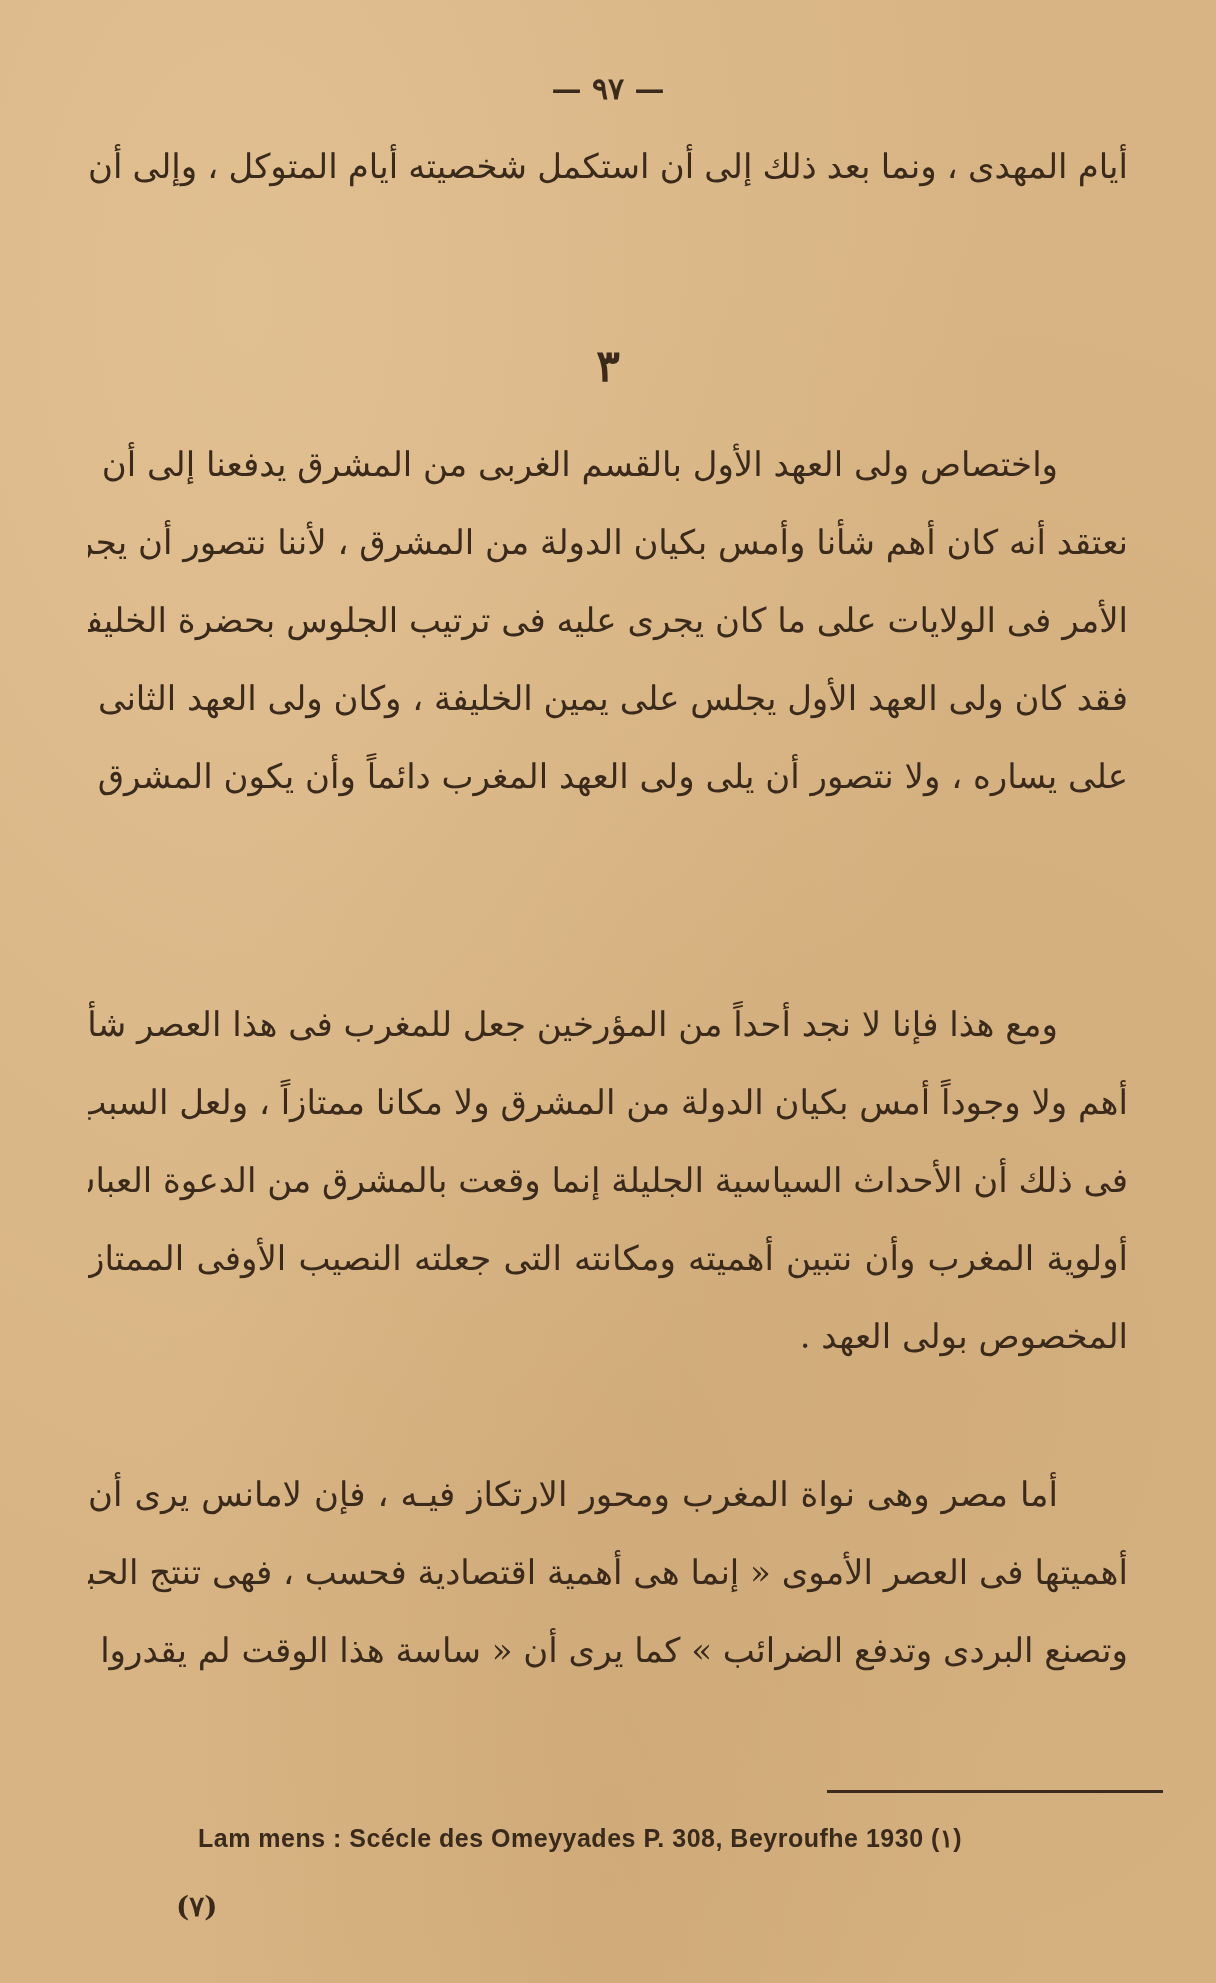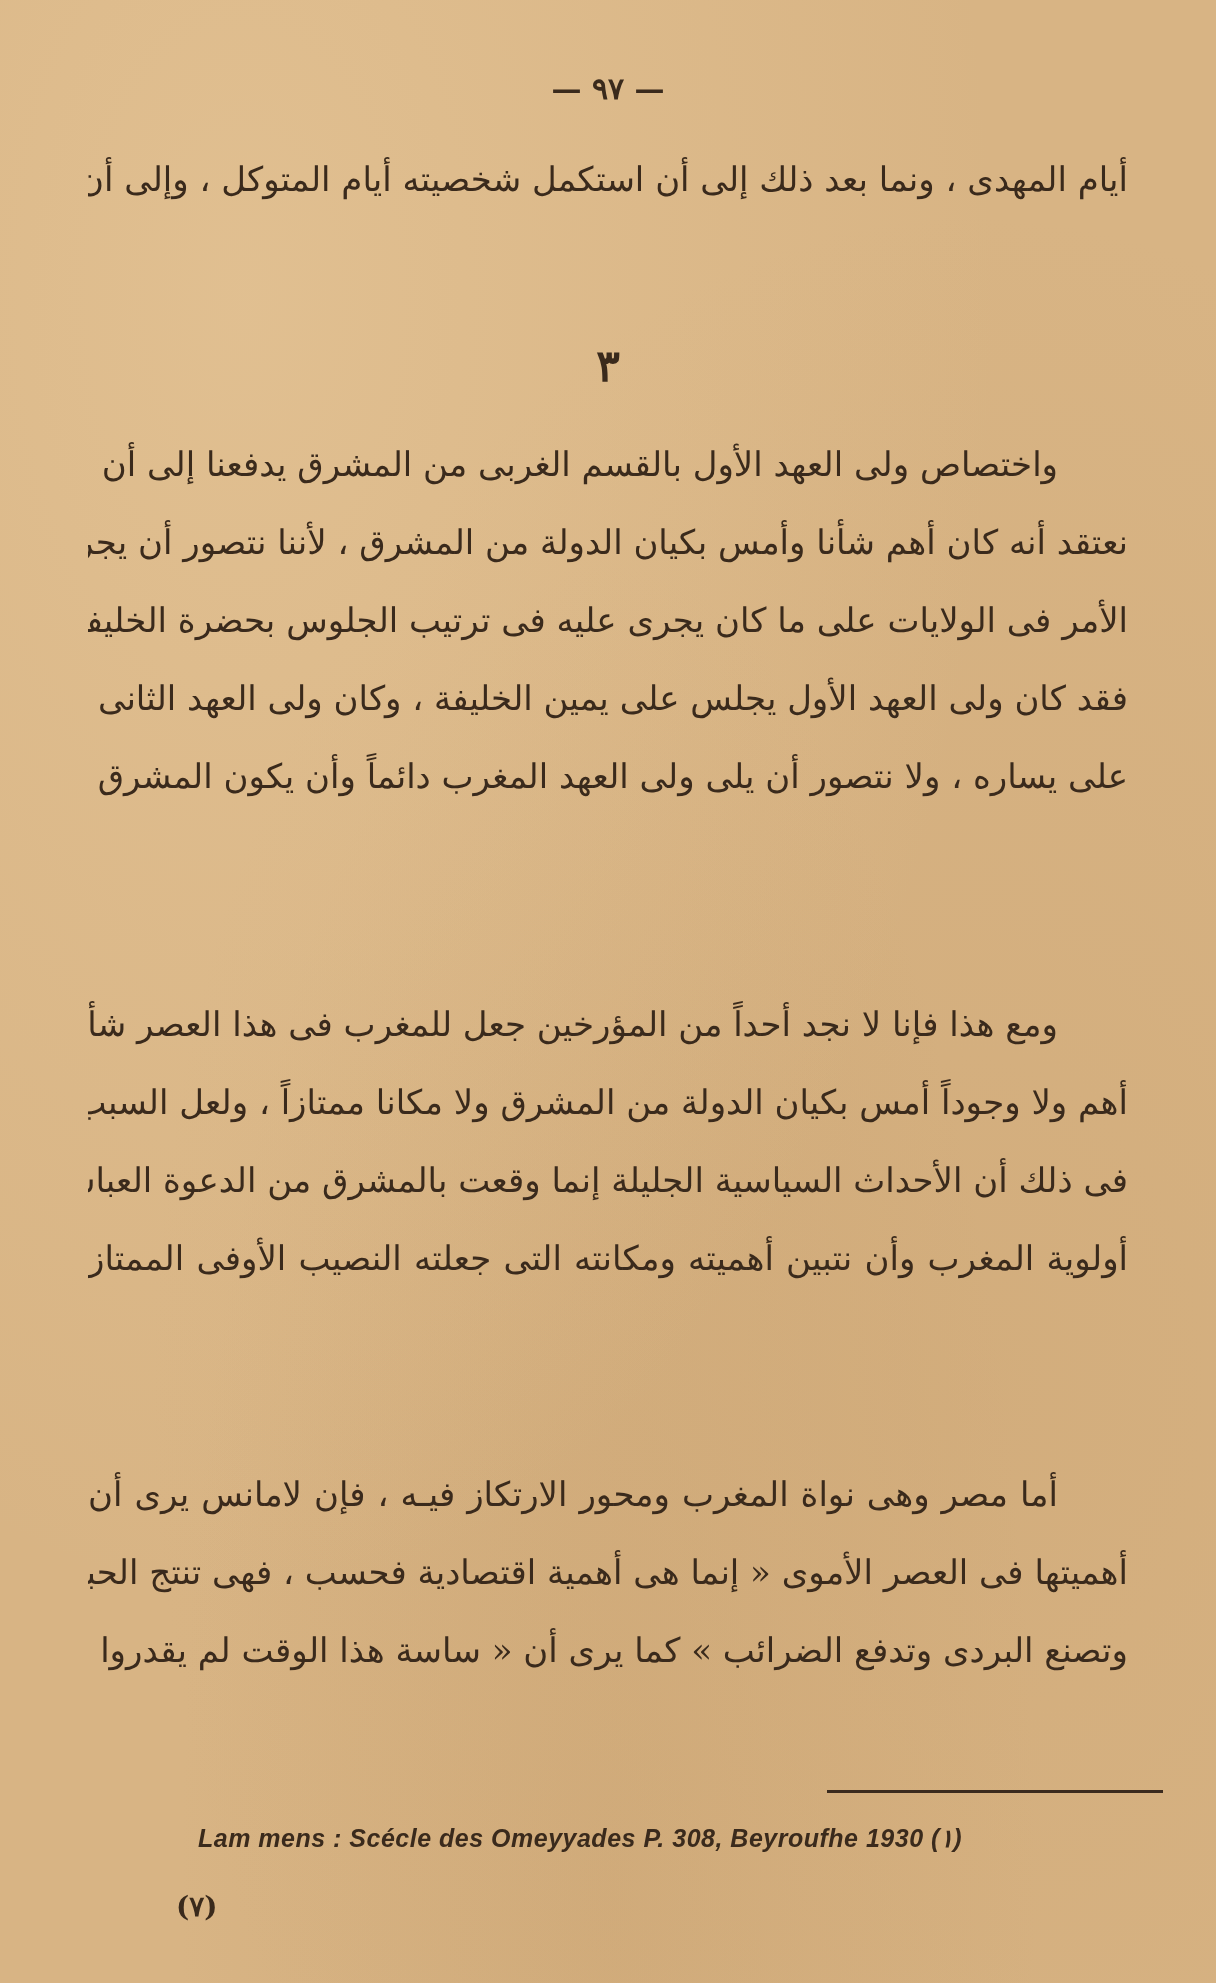--- a/index.html
+++ b/index.html
@@ -80,21 +80,20 @@
       position: absolute;
       top: 1824px;
       left: 198px;
       width: 900px;
       font-family: "Liberation Sans", sans-serif;
       font-weight: bold;
       font-size: 25px;
       letter-spacing: 0.5px;
       white-space: nowrap;
       direction: ltr;
-      font-style: italic;
     }
     .signature-mark {
       position: absolute;
       top: 1890px;
       left: 176px;
       font-size: 28px;
       font-weight: bold;
       direction: rtl;
     }
     .sup {
@@ -103,39 +102,40 @@
       line-height: 0;
     }
   </style>
 </head>
 <body>
 
 <div class="paper-tex"></div>
 
 <div class="page-number">— ٩٧ —</div>
 
-<div class="body-text" style="top:140px;">
+<div class="body-text" style="top:128px;font-family:Liberation Serif, serif;">
   <span class="line">أيام المهدى ، ونما بعد ذلك إلى أن استكمل شخصيته أيام المتوكل ، وإلى أن</span>
 </div>
 
 <div class="section-number">٣</div>
 
 <div class="body-text" style="top:425px;">
   <span class="line indent">واختصاص ولى العهد الأول بالقسم الغربى من المشرق يدفعنا إلى أن نفطن</span>
   <span class="line">نعتقد أنه كان أهم شأنا وأمس بكيان الدولة من المشرق ، لأننا نتصور أن يجرى</span>
   <span class="line">الأمر فى الولايات على ما كان يجرى عليه فى ترتيب الجلوس بحضرة الخليفة ،</span>
   <span class="line">فقد كان ولى العهد الأول يجلس على يمين الخليفة ، وكان ولى العهد الثانى يجلس</span>
   <span class="line">على يساره ، ولا نتصور أن يلى ولى العهد المغرب دائماً وأن يكون المشرق فى</span>
 </div>
 
 <div class="body-text" style="top:985px;">
   <span class="line indent">ومع هذا فإنا لا نجد أحداً من المؤرخين جعل للمغرب فى هذا العصر شأنا</span>
   <span class="line">أهم ولا وجوداً أمس بكيان الدولة من المشرق ولا مكانا ممتازاً ، ولعل السبب</span>
   <span class="line">فى ذلك أن الأحداث السياسية الجليلة إنما وقعت بالمشرق من الدعوة العباسية</span>
   <span class="line">أولوية المغرب وأن نتبين أهميته ومكانته التى جعلته النصيب الأوفى الممتاز</span>
+  <span class="line short">المخصوص بولى العهد .</span>
 </div>
 
 <div class="body-text" style="top:1455px;">
   <span class="line indent">أما مصر وهى نواة المغرب ومحور الارتكاز فيـه ، فإن لامانس يرى أن</span>
   <span class="line">أهميتها فى العصر الأموى « إنما هى أهمية اقتصادية فحسب ، فهى تنتج الحبوب</span>
   <span class="line">وتصنع البردى وتدفع الضرائب » كما يرى أن « ساسة هذا الوقت لم يقدروا فيها</span>
 </div>
 
 <div class="footnote-rule"></div>
 

